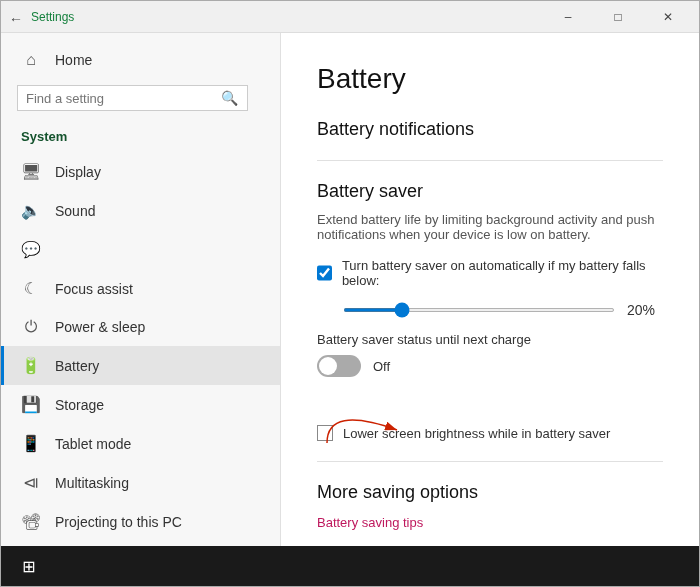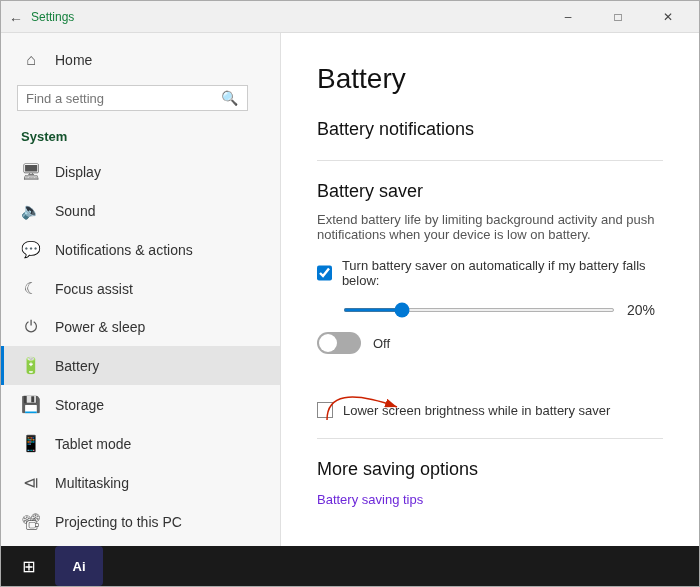--- a/index.html
+++ b/index.html
@@ -243,21 +243,21 @@
       pointer-events: none;
     }
     .more-title {
       font-size: 18px;
       font-weight: 400;
       color: #111;
       margin-bottom: 10px;
     }
     .link-text {
       font-size: 13px;
-      color: #6d28d9;
+      color: #be185d;
       cursor: pointer;
       text-decoration: none;
     }
     .taskbar {
       height: 40px;
       background: #1a1a1a;
       display: flex;
       align-items: center;
       padding: 0 4px;
       gap: 2px;
@@ -320,21 +320,20 @@
         <div class="sidebar-item">
           <span class="sidebar-item-icon">🖥</span>
           <span>Display</span>
         </div>
         <div class="sidebar-item">
           <span class="sidebar-item-icon">🔈</span>
           <span>Sound</span>
         </div>
         <div class="sidebar-item">
           <span class="sidebar-item-icon">💬</span>
-          <span>Notifications &amp; actions</span>
         </div>
         <div class="sidebar-item">
           <span class="sidebar-item-icon">☾</span>
           <span>Focus assist</span>
         </div>
         <div class="sidebar-item">
           <span class="sidebar-item-icon">⏻</span>
           <span>Power &amp; sleep</span>
         </div>
         <div class="sidebar-item active">
@@ -378,20 +377,21 @@
         <label class="checkbox-label" for="auto-cb">Turn battery saver on automatically if my battery falls below:</label>
       </div>
 
       
       <div class="slider-row">
         <input type="range" min="0" max="100" value="20" style="flex: 1 1 0%; accent-color: rgb(0, 120, 212);">
         <span class="slider-value">20%</span>
       </div>
 
       
+      <p class="status-label">Battery saver status until next charge</p>
 
       
       <div class="toggle-row">
         <label class="toggle">
 
           <span class="toggle-slider"></span>
         </label>
         <span class="toggle-status">Off</span>
       </div>
 
@@ -414,15 +414,14 @@
       <hr class="section-divider">
 
       
       <h2 class="more-title">More saving options</h2>
       <a class="link-text" href="#">Battery saving tips</a>
     </div>
   </div>
 
   <div class="taskbar">
     <div class="taskbar-start">⊞</div>
-    <div class="taskbar-ai">Ai</div>
   </div>
 </div>
 
 </body></html>

